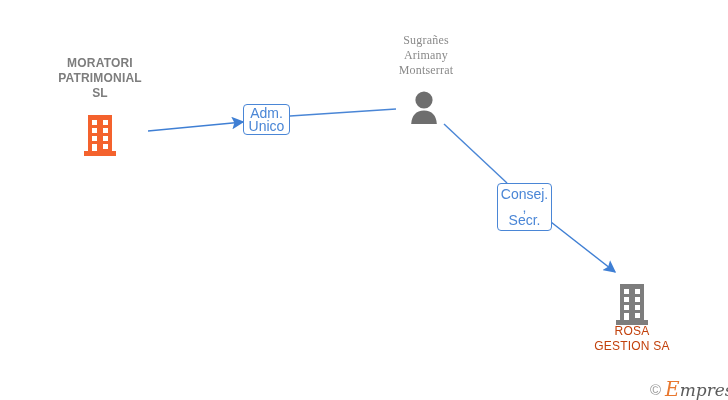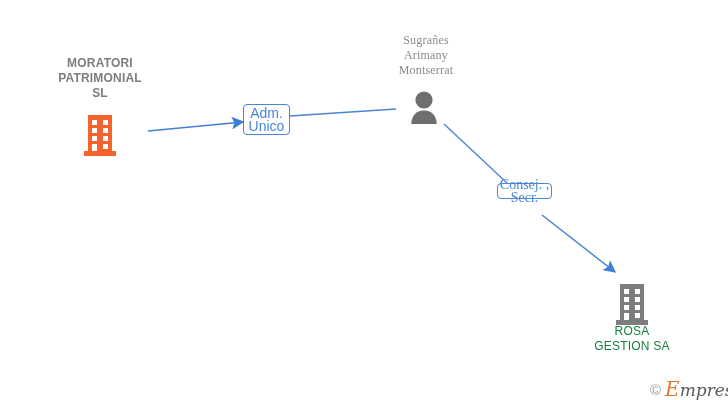--- a/index.html
+++ b/index.html
@@ -36,21 +36,21 @@
     white-space: pre-line;
   }
   .node-label.company {
     font-size: 12px;
     font-weight: bold;
     color: #7d7d7d;
   }
   .node-label.company-plain {
     font-size: 12px;
     font-weight: normal;
-    color: #15803d;
+    color: #c2410c;
   }
   .node-label.person {
     font-size: 12px;
     font-weight: normal;
     color: #8a8a8a;
     font-family: Liberation Serif, serif;
   }
 
   
   .icon {
@@ -168,21 +168,21 @@
       <rect x="20" y="31" width="5" height="5" fill="#ffffff"></rect>
     </svg>
   </div>
 
   <div class="node-label company-plain" style="left:577px; top:324px; width:110px;">ROSA
 GESTION SA</div>
 
   <div class="rel-box" style="left:243px; top:104px; width:47px; height:31px;">Adm.
 Unico</div>
 
-  <div class="rel-box" style="left:497px; top:183px; width:55px; height:16px;font-family:Liberation Serif, serif;">Consej. ,
+  <div class="rel-box" style="left:497px; top:183px; width:55px; height:48px;">Consej. ,
 Secr.</div>
 
   <div id="watermark" style="left:650px; top:379px;">
     <span class="copy">©</span>
     <span class="brand"><span class="cap">E</span><span>mpresia</span></span>
   </div>
 
 </div>
 
 </body></html>

